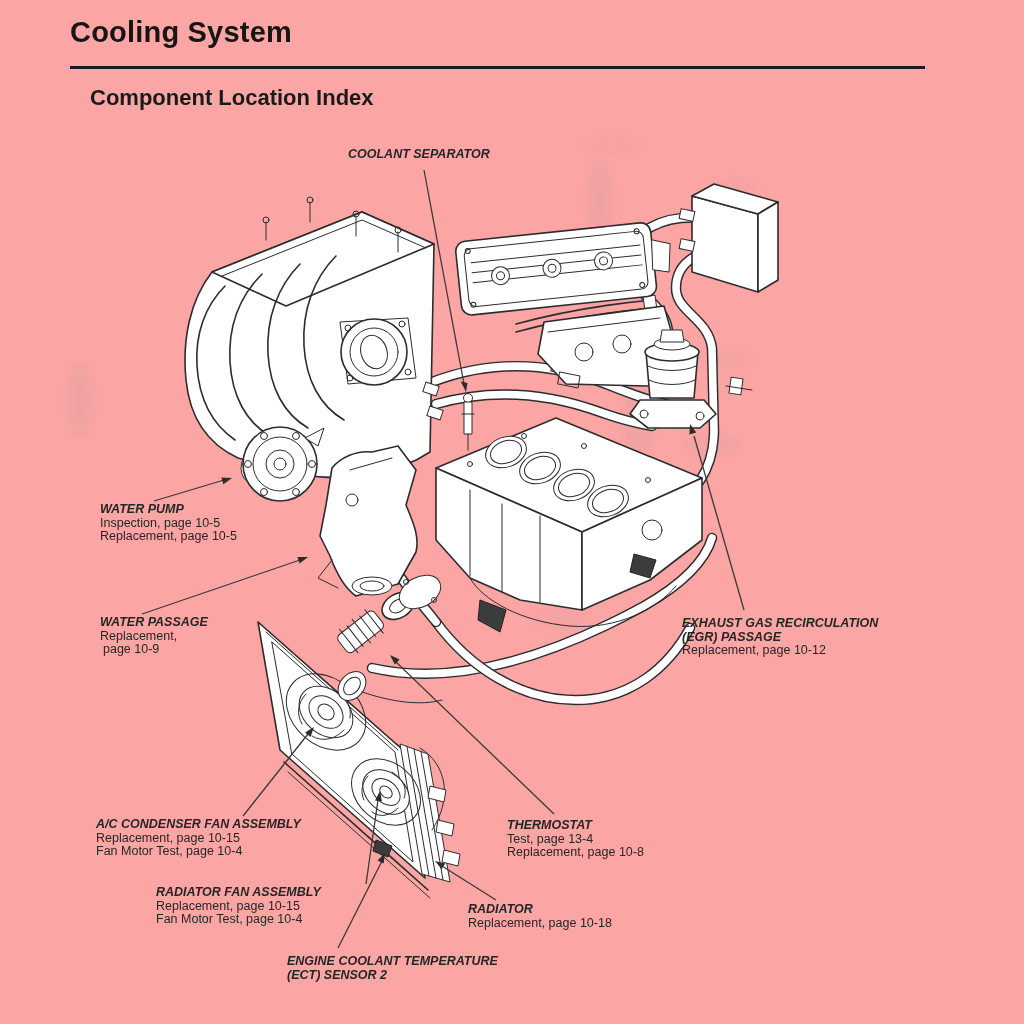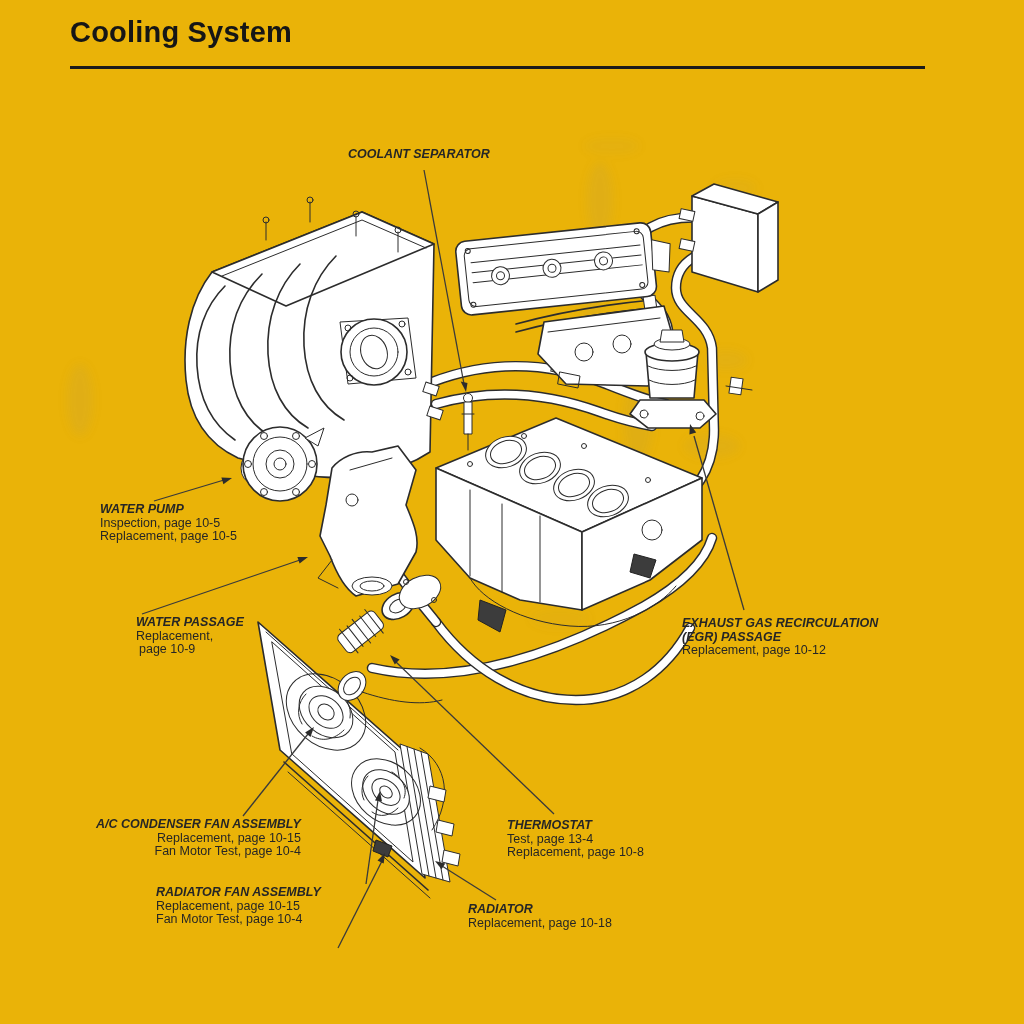--- a/index.html
+++ b/index.html
@@ -1,16 +1,16 @@
 <!DOCTYPE html>
 <html><head>
 <meta charset="utf-8">
 <style>
   html,body{margin:0;padding:0;background:#e8e8e8;}
-  .page{position:relative;width:1024px;height:1024px;background:#eab308;overflow:hidden;
+  .page{position:relative;width:1024px;height:1024px;background:#fca5a5;overflow:hidden;
         font-family:"Liberation Sans","DejaVu Sans",sans-serif;color:#1d1d1d;}
   .h1{position:absolute;left:70px;top:16px;font-size:29px;font-weight:bold;letter-spacing:0.2px;color:#161616;}
   .rule{position:absolute;left:70px;top:66px;width:855px;height:3px;background:#1b1b1b;}
   .h2{position:absolute;left:90px;top:85px;font-size:22px;font-weight:bold;color:#1a1a1a;}
   .callout{position:absolute;font-size:12.5px;line-height:13.6px;color:#262626;white-space:nowrap;}
   .callout .t{font-weight:bold;font-style:italic;}
   svg{position:absolute;left:0;top:0;}
   .ln{fill:none;stroke:#2c2c2c;stroke-width:1.6;stroke-linecap:round;stroke-linejoin:round;}
   .ln2{fill:none;stroke:#2c2c2c;stroke-width:1;stroke-linecap:round;stroke-linejoin:round;}
   .fw{fill:#ffffff;stroke:#2c2c2c;stroke-width:1.6;stroke-linejoin:round;}
@@ -22,20 +22,21 @@
   .dk{fill:#3c3c3c;stroke:#222;stroke-width:1;}
   .smudge{fill:#8a8a8a;}
 </style>
 </head>
 <body>
 
 <div class="page">
 
   <div class="h1">Cooling System</div>
   <div class="rule"></div>
+  <div class="h2">Component Location Index</div>
 
   <svg width="1024" height="1024" viewBox="0 0 1024 1024">
     <defs>
       <filter id="b4" x="-80%" y="-80%" width="260%" height="260%">
           <feGaussianBlur stdDeviation="5"></feGaussianBlur>
         </filter>
     </defs>
 
     <g filter="url(#b4)">
       <ellipse class="smudge" cx="600" cy="200" rx="13" ry="38" opacity="0.10"></ellipse>
@@ -285,33 +286,33 @@
   <div class="callout" style="left:348px;top:148px;">
     <div class="t">COOLANT SEPARATOR</div>
   </div>
 
   <div class="callout" style="left:100px;top:503px;">
     <div class="t">WATER PUMP</div>
     <div>Inspection, page 10-5</div>
     <div>Replacement, page 10-5</div>
   </div>
 
-  <div class="callout" style="left:100px;top:616px;margin-left:36px;">
+  <div class="callout" style="left:100px;top:616px;">
     <div class="t">WATER PASSAGE</div>
     <div>Replacement,</div>
     <div style="padding-left:3px;">page 10-9</div>
   </div>
 
   <div class="callout" style="left:682px;top:617px;">
     <div class="t">EXHAUST GAS RECIRCULATION</div>
     <div class="t">(EGR) PASSAGE</div>
     <div>Replacement, page 10-12</div>
   </div>
 
-  <div class="callout" style="left:96px;top:818px;text-align:right;">
+  <div class="callout" style="left:96px;top:818px;">
     <div class="t">A/C CONDENSER FAN ASSEMBLY</div>
     <div>Replacement, page 10-15</div>
     <div>Fan Motor Test, page 10-4</div>
   </div>
 
   <div class="callout" style="left:156px;top:886px;">
     <div class="t">RADIATOR FAN ASSEMBLY</div>
     <div>Replacement, page 10-15</div>
     <div>Fan Motor Test, page 10-4</div>
   </div>
@@ -320,14 +321,18 @@
     <div class="t">THERMOSTAT</div>
     <div>Test, page 13-4</div>
     <div>Replacement, page 10-8</div>
   </div>
 
   <div class="callout" style="left:468px;top:903px;">
     <div class="t">RADIATOR</div>
     <div>Replacement, page 10-18</div>
   </div>
 
+  <div class="callout" style="left:287px;top:955px;">
+    <div class="t">ENGINE COOLANT TEMPERATURE</div>
+    <div class="t">(ECT) SENSOR 2</div>
+  </div>
 
 </div>
 
 </body></html>

